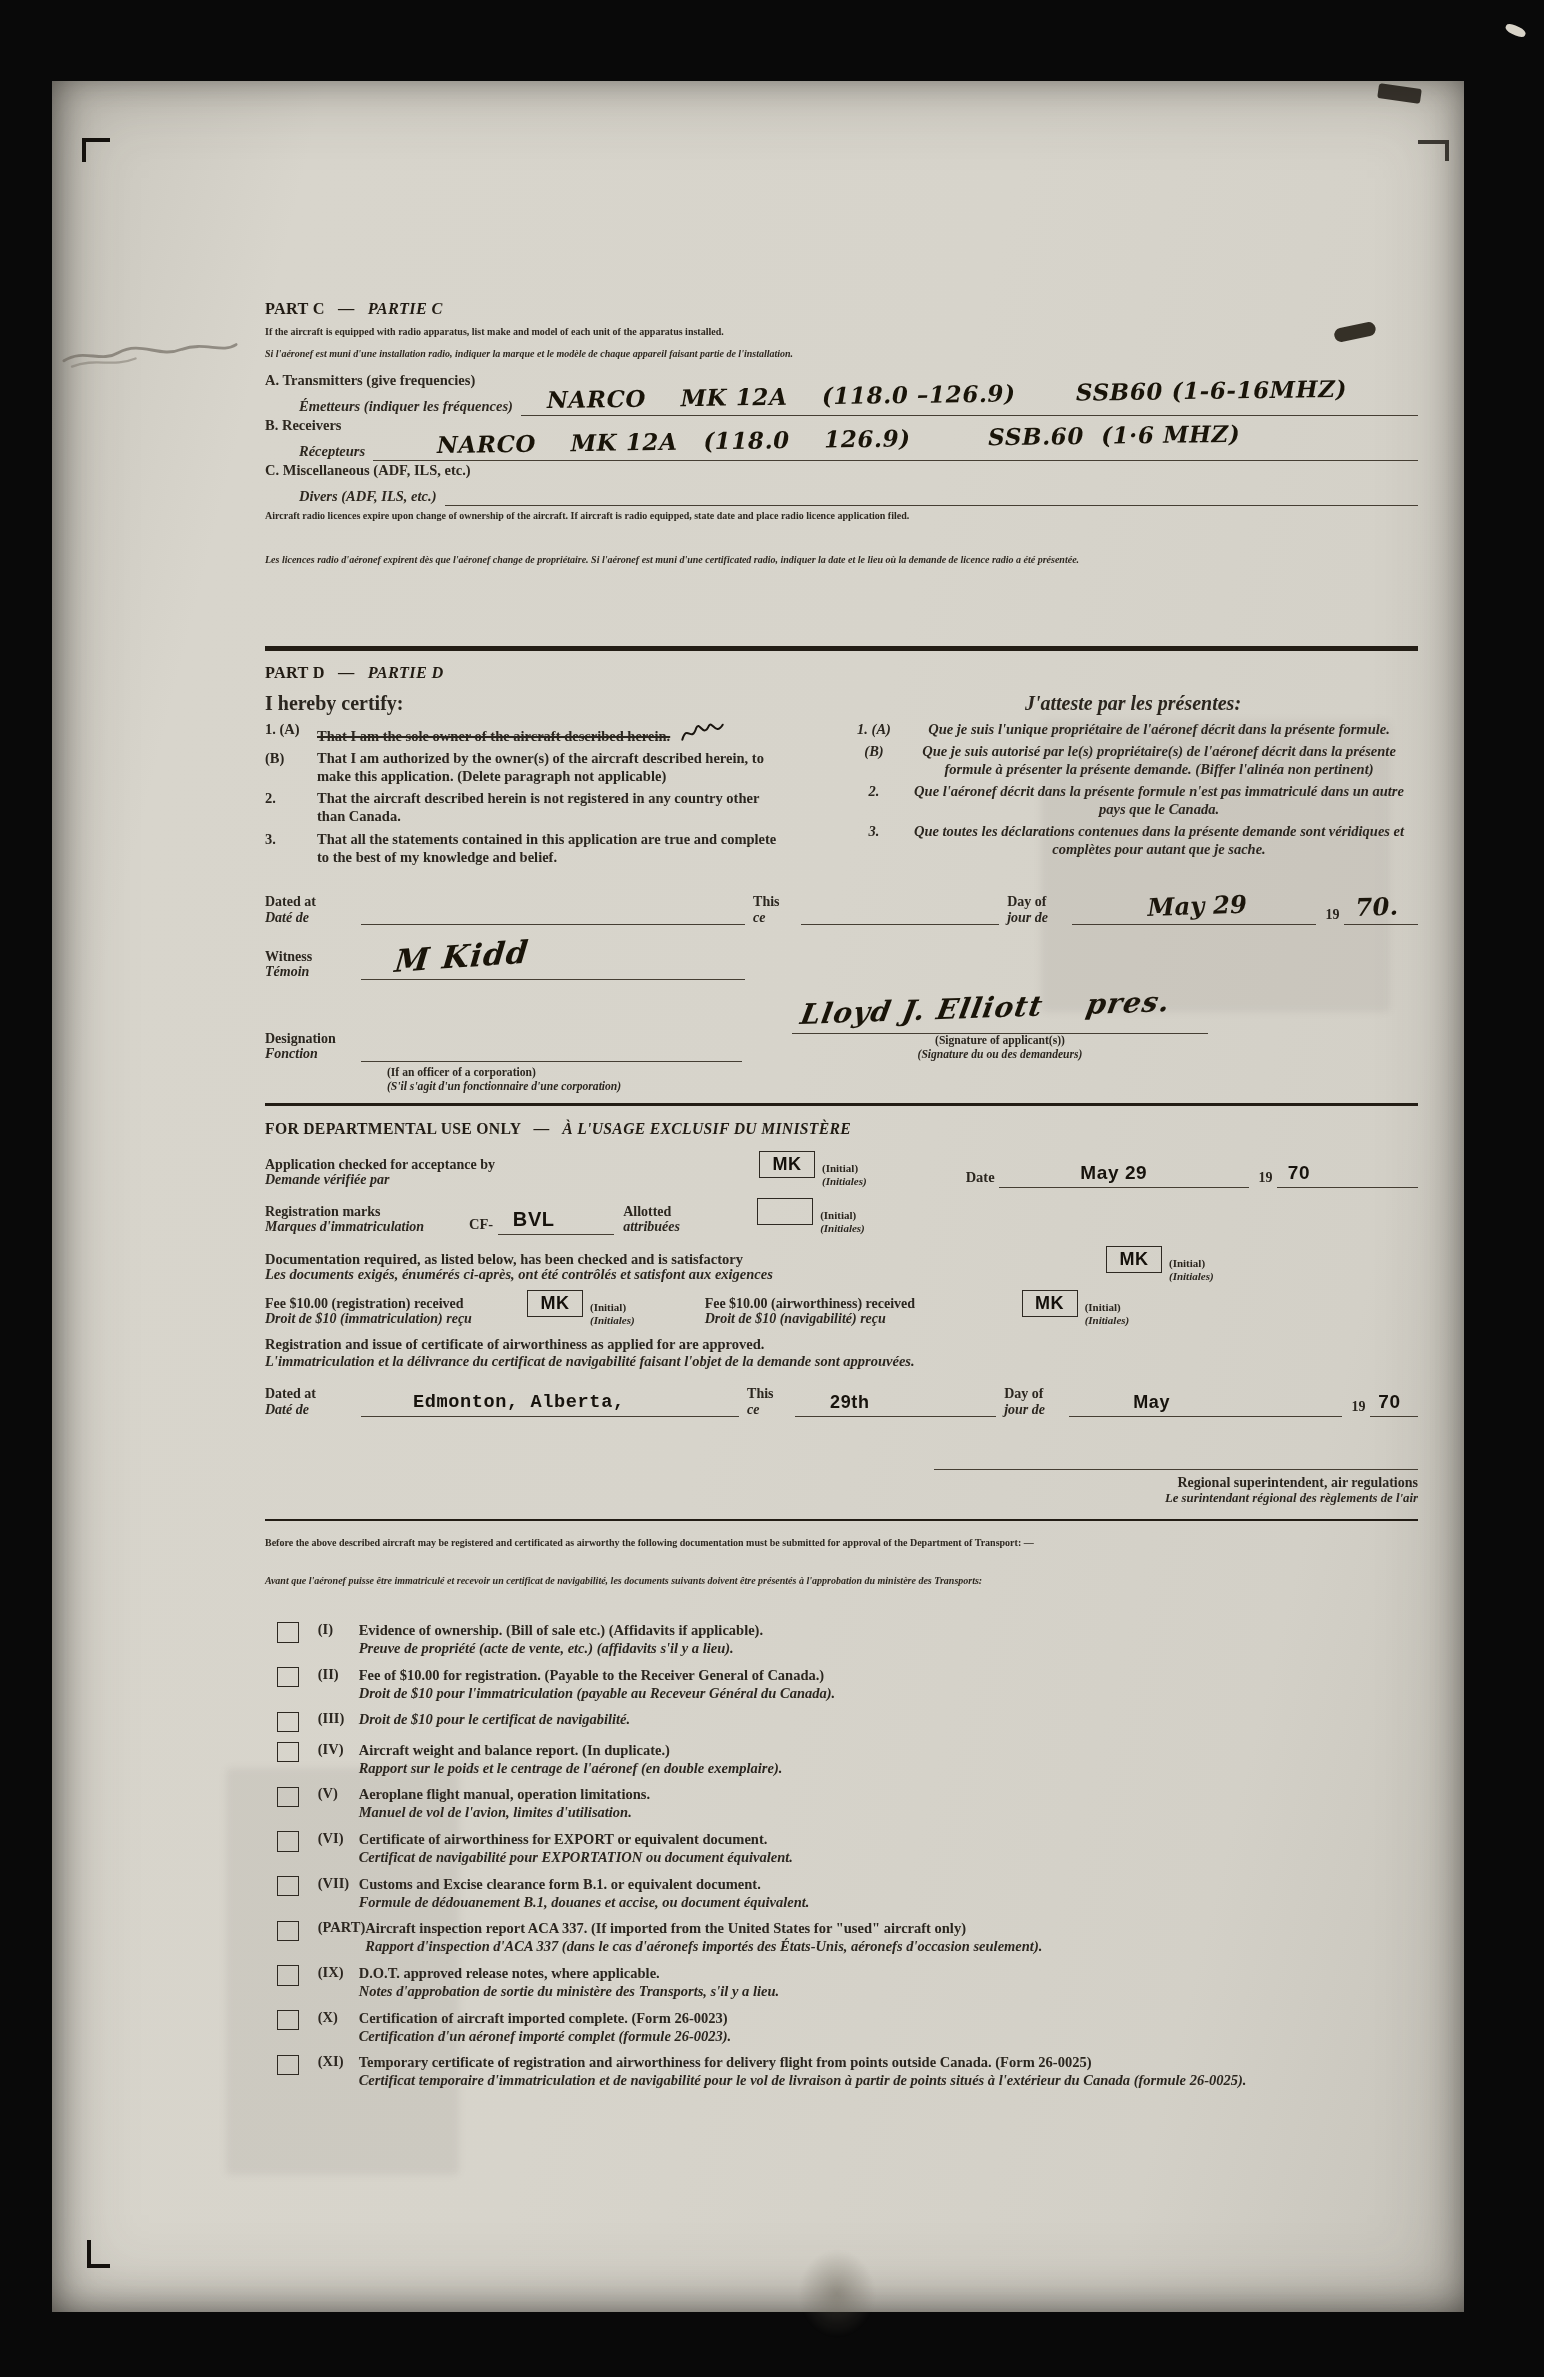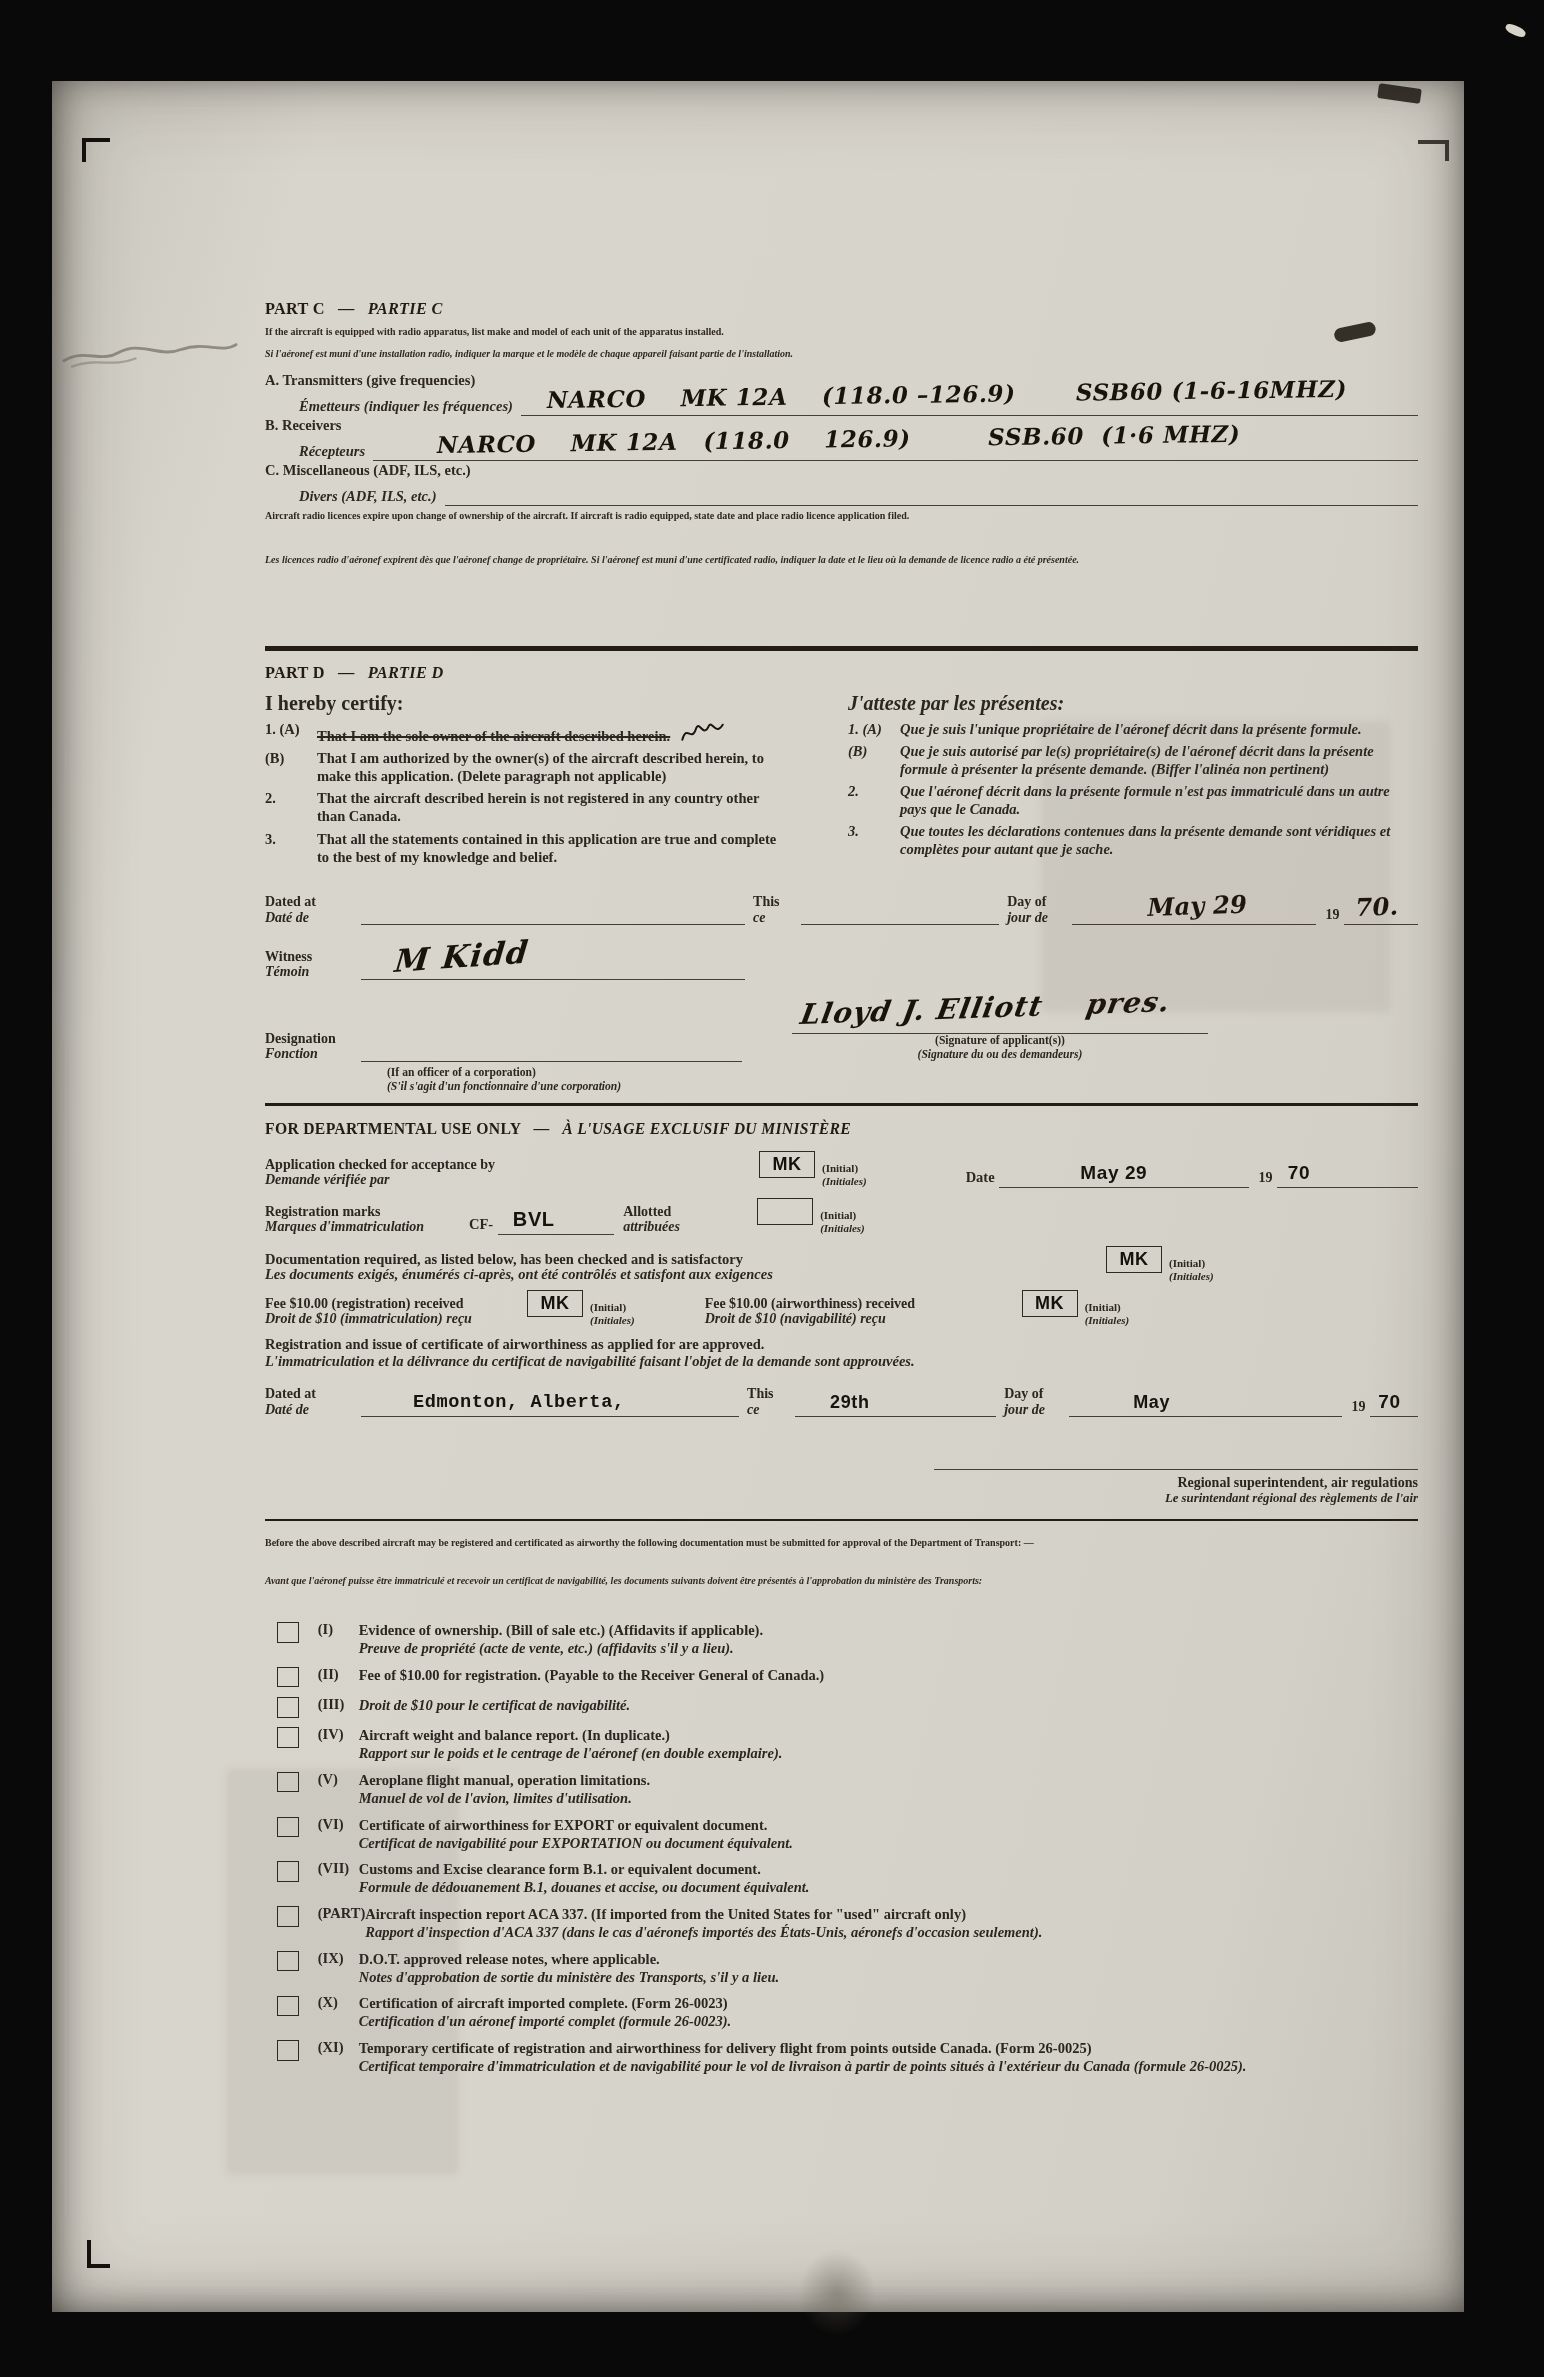--- a/index.html
+++ b/index.html
@@ -50,21 +50,21 @@
   .init2 { display:flex; flex-direction:column; justify-content:flex-end;
            font-size:11px; line-height:12.8px; font-weight:700; margin-left:7px; flex:0 0 auto; }
   .init2 .fr { font-style:italic; }
 
   .cols { display:flex; justify-content:space-between; }
   .col-en { width:512px; } .col-fr { width:570px; }
   .certify { font-size:20px; font-weight:700; margin-bottom:4.7px; }
   .pd-item { display:flex; margin-bottom:4.1px; font-size:14.5px; line-height:18px; }
   .pd-num { min-width:52px; font-weight:700; white-space:nowrap; }
   .pd-text { flex:1; font-weight:700; }
-  .col-fr .pd-text, .col-fr .certify, .col-fr .pd-num { font-style:italic; }
+  .col-fr .pd-text, .col-fr .certify, .col-fr .pd-num { font-style:italic;text-align:center; }
   .struck { text-decoration:line-through; text-decoration-thickness:1.7px; }
   .squig { vertical-align:-4.7px; margin-left:5.8px; }
 
   .caption { text-align:center; font-size:11.6px; line-height:14px; font-weight:700; }
   .sig-block { width:416px; margin-left:50px; flex:0 0 auto; }
 
   .dept-text { font-size:14.5px; line-height:17.4px; font-weight:700; }
   .req-item { display:flex; padding-left:12.2px; margin-bottom:8.7px; }
   .cbox { width:21.5px; height:20.4px; border:1.7px solid #2d2821; flex:0 0 auto; margin-top:1.2px; }
   .req-num { min-width:41px; margin-left:19px; font-weight:700; font-size:14.5px; white-space:nowrap; }
@@ -382,20 +382,21 @@
           <div class="en">Evidence of ownership. (Bill of sale etc.) (Affidavits if applicable).</div>
           <div class="fr">Preuve de propriété (acte de vente, etc.) (affidavits s'il y a lieu).</div>
         </div>
       </div>
 
       <div class="req-item">
         <span class="cbox"></span>
         <span class="req-num">(II)</span>
         <div class="req-text">
           <div class="en">Fee of $10.00 for registration. (Payable to the Receiver General of Canada.)</div>
+          <div class="fr">Droit de $10 pour l'immatriculation (payable au Receveur Général du Canada).</div>
         </div>
       </div>
 
       <div class="req-item">
         <span class="cbox"></span>
         <span class="req-num">(III)</span>
         <div class="req-text">
           <div class="fr">Droit de $10 pour le certificat de navigabilité.</div>
         </div>
       </div>

